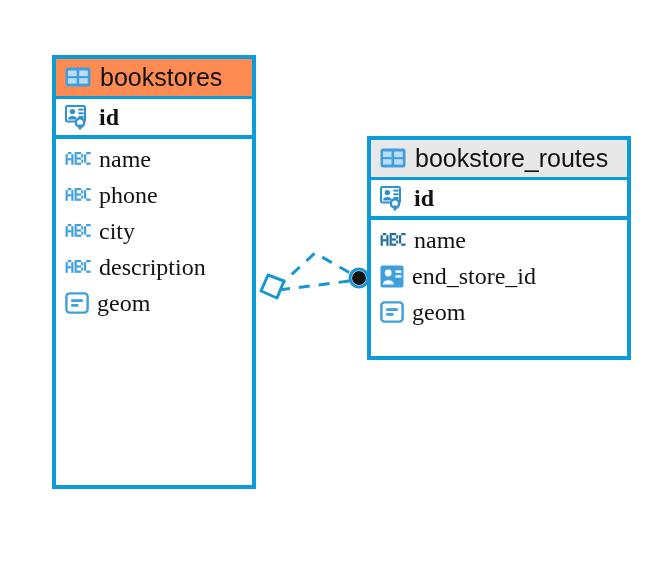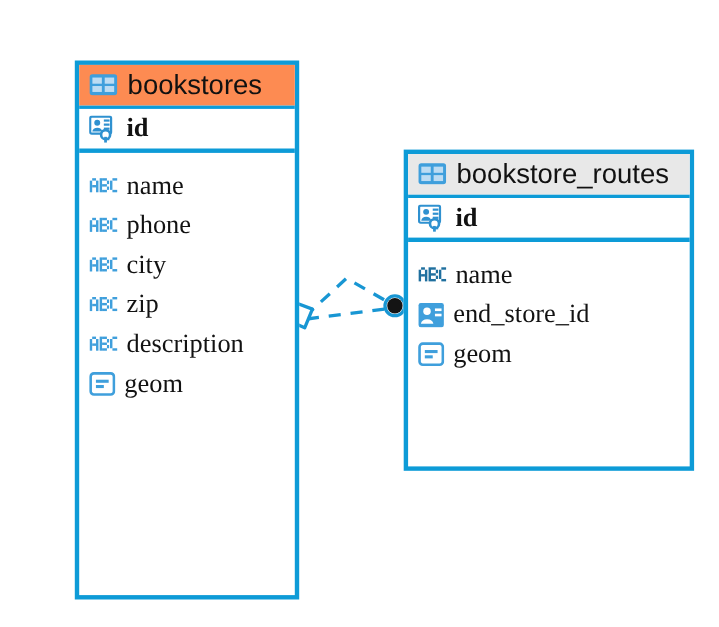--- a/index.html
+++ b/index.html
@@ -61,21 +61,21 @@
   }
   .field-name {
     font-size: 24px;
     color: #121212;
     line-height: 1.05;
     white-space: nowrap;
     font-family: Liberation Serif, serif;
   }
   .field-name.pk { font-weight: bold; }
 
-  .fields-section { padding: 12px 0 4px 0; }
+  .fields-section { padding: 2px 0 4px 0; }
 
   
   .icon {
     flex: 0 0 auto;
     display: block;
   }
   .icon-table   { width: 26px; height: 20px; }
   .icon-key     { width: 26px; height: 25px; }
   .icon-fk      { width: 24px; height: 23px; }
   .icon-geom    { width: 24px; height: 22px; }
@@ -101,21 +101,21 @@
     <path d="M 277 288 L 315 253 L 357 277" fill="none" stroke="#1896d3" stroke-width="3" stroke-dasharray="11 9" stroke-linecap="butt"></path>
 
     <path d="M 279 290 L 357 280" fill="none" stroke="#1896d3" stroke-width="3" stroke-dasharray="11 9" stroke-linecap="butt"></path>
 
     <polygon points="268,275 284,281 277,298 261,291" fill="#ffffff" stroke="#1896d3" stroke-width="3" stroke-linejoin="round"></polygon>
 
     <circle cx="359" cy="278" r="9" fill="none" stroke="#1896d3" stroke-width="3"></circle>
     <circle cx="359" cy="278" r="7" fill="#141414"></circle>
   </svg>
 
-  <div class="entity" style="left:68px; top:55px; width:204px; height:490px;">
+  <div class="entity" style="left:52px; top:55px; width:204px; height:434px;">
 
     <div class="entity-header accent">
       <svg class="icon icon-table" viewBox="0 0 26 20" xmlns="http://www.w3.org/2000/svg">
         <rect x="0.5" y="0.5" width="25" height="19" rx="2.5" fill="#3f9fdc"></rect>
         <rect x="3" y="3.5" width="8.6" height="5.6" fill="#bcdcf3"></rect>
         <rect x="14.2" y="3.5" width="8.6" height="5.6" fill="#bcdcf3"></rect>
         <rect x="3" y="11.2" width="8.6" height="5.4" fill="#bcdcf3"></rect>
         <rect x="14.2" y="11.2" width="8.6" height="5.4" fill="#bcdcf3"></rect>
       </svg>
       <span class="entity-title">bookstores</span>
@@ -200,40 +200,20 @@
             <rect x="16.2" y="8.6" width="2" height="3"></rect>
             <rect x="21.2" y="1" width="4.4" height="2.2"></rect>
             <rect x="19" y="3.2" width="2.2" height="8.4"></rect>
             <rect x="21.2" y="11.6" width="4.4" height="2.2"></rect>
           </g>
         </svg>
         <span class="field-name">city</span>
       </div>
 
 
-      <div class="field">
-        <svg class="icon icon-abc" viewBox="0 0 26 16" xmlns="http://www.w3.org/2000/svg">
-          <g fill="#3f9fdc">
-            <rect x="0.6" y="3.2" width="2.2" height="10.6"></rect>
-            <rect x="6.3" y="3.2" width="2.2" height="10.6"></rect>
-            <rect x="2.8" y="1" width="3.5" height="2.2"></rect>
-            <rect x="2.8" y="7.2" width="3.5" height="2.2"></rect>
-            <rect x="9.6" y="1" width="2.2" height="12.8"></rect>
-            <rect x="11.8" y="1" width="4.4" height="2.2"></rect>
-            <rect x="11.8" y="6.4" width="4.4" height="2.2"></rect>
-            <rect x="11.8" y="11.6" width="4.4" height="2.2"></rect>
-            <rect x="16.2" y="3.2" width="2" height="3.2"></rect>
-            <rect x="16.2" y="8.6" width="2" height="3"></rect>
-            <rect x="21.2" y="1" width="4.4" height="2.2"></rect>
-            <rect x="19" y="3.2" width="2.2" height="8.4"></rect>
-            <rect x="21.2" y="11.6" width="4.4" height="2.2"></rect>
-          </g>
-        </svg>
-        <span class="field-name">zip</span>
-      </div>
 
       <div class="field">
         <svg class="icon icon-abc" viewBox="0 0 26 16" xmlns="http://www.w3.org/2000/svg">
           <g fill="#3f9fdc">
             <rect x="0.6" y="3.2" width="2.2" height="10.6"></rect>
             <rect x="6.3" y="3.2" width="2.2" height="10.6"></rect>
             <rect x="2.8" y="1" width="3.5" height="2.2"></rect>
             <rect x="2.8" y="7.2" width="3.5" height="2.2"></rect>
             <rect x="9.6" y="1" width="2.2" height="12.8"></rect>
             <rect x="11.8" y="1" width="4.4" height="2.2"></rect>
@@ -254,21 +234,21 @@
           <rect x="1.4" y="1.4" width="21.2" height="19.2" rx="3" fill="#ffffff" stroke="#3f9fdc" stroke-width="2.4"></rect>
           <rect x="6.2" y="7.2" width="11.6" height="2.8" fill="#3f9fdc"></rect>
           <rect x="6.2" y="12" width="7.2" height="2.8" fill="#3f9fdc"></rect>
         </svg>
         <span class="field-name">geom</span>
       </div>
 
     </div>
   </div>
 
-  <div class="entity" style="left:367px; top:136px; width:264px; height:292px;">
+  <div class="entity" style="left:367px; top:136px; width:264px; height:224px;">
 
     <div class="entity-header plain">
       <svg class="icon icon-table" viewBox="0 0 26 20" xmlns="http://www.w3.org/2000/svg">
         <rect x="0.5" y="0.5" width="25" height="19" rx="2.5" fill="#3f9fdc"></rect>
         <rect x="3" y="3.5" width="8.6" height="5.6" fill="#bcdcf3"></rect>
         <rect x="14.2" y="3.5" width="8.6" height="5.6" fill="#bcdcf3"></rect>
         <rect x="3" y="11.2" width="8.6" height="5.4" fill="#bcdcf3"></rect>
         <rect x="14.2" y="11.2" width="8.6" height="5.4" fill="#bcdcf3"></rect>
       </svg>
       <span class="entity-title">bookstore_routes</span>

